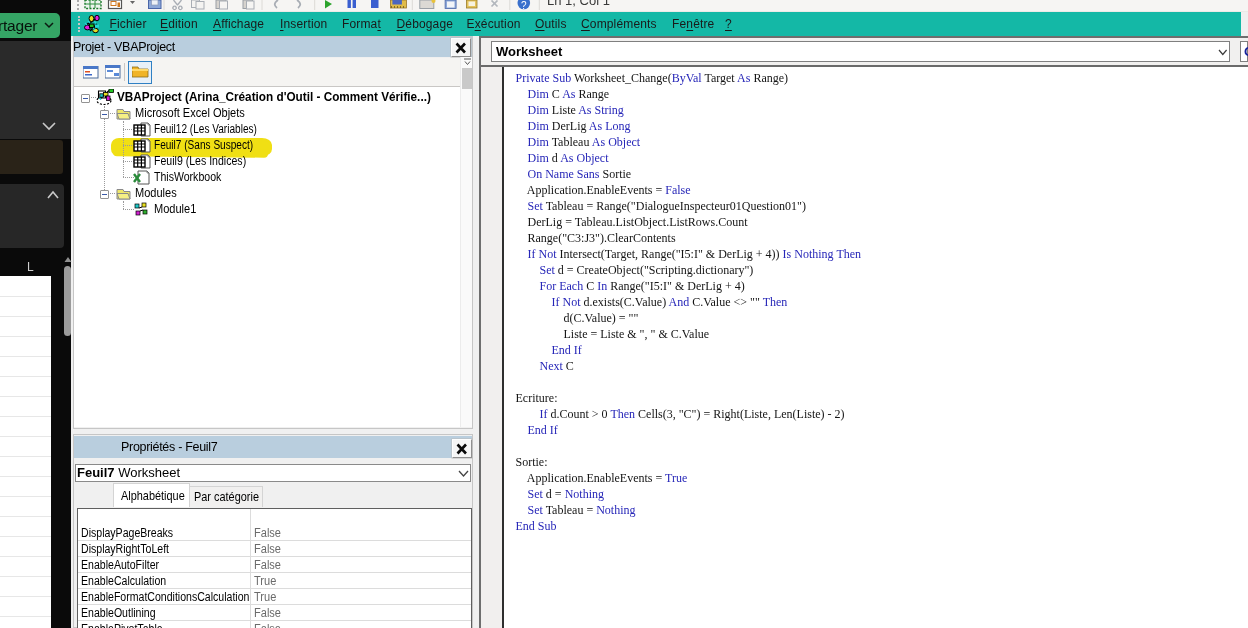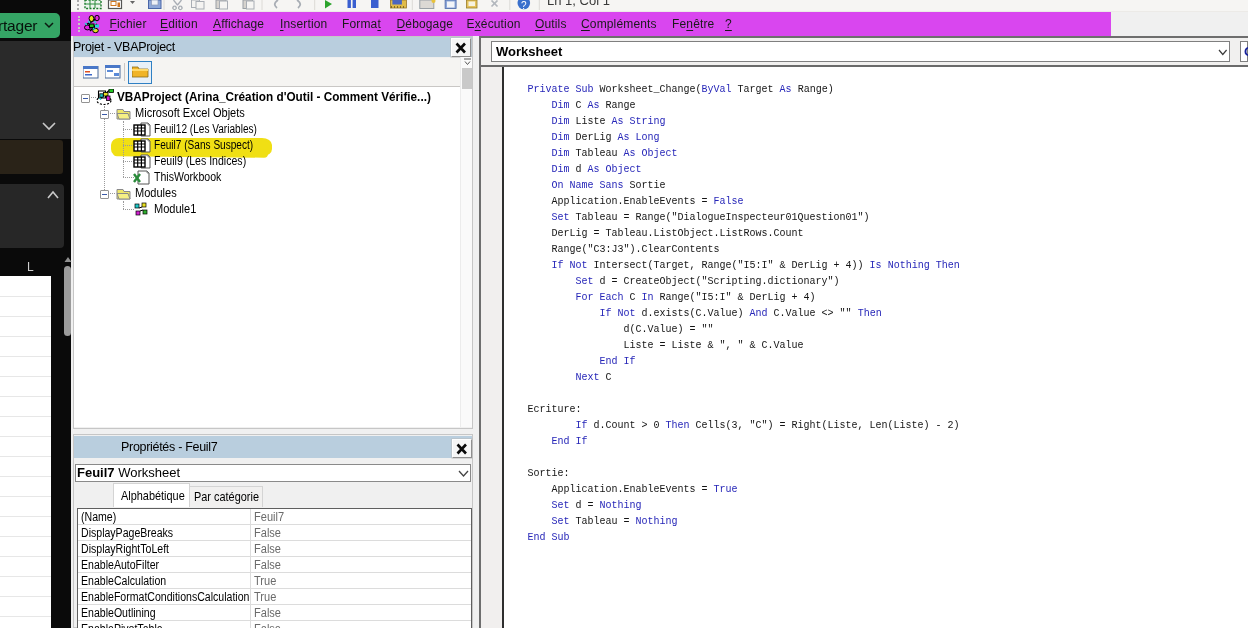--- a/index.html
+++ b/index.html
@@ -13,21 +13,21 @@
   #ribbon{left:0;top:41px;width:71px;height:98px;background:#2a2a2a;}
   #brown{left:0;top:140px;width:63px;height:34px;background:#2a2318;border-radius:0 3px 3px 0;}
   #panelblk{left:0;top:184px;width:64px;height:64px;background:#272727;border-radius:0 4px 4px 0;}
   #cells{left:0;top:276px;width:51px;height:352px;background:#fff;}
   .gl{position:absolute;left:0;width:51px;height:1px;background:#e7e7e7;}
   #coll{left:27px;top:260px;color:#cfcfcf;font-size:12px;}
   #xlthumb{left:63.5px;top:266px;width:7.5px;height:70px;background:#9b9b9b;border-radius:4px;}
   .chev{stroke:#c9c9c9;stroke-width:1.6;fill:none;}
   
   #tbar{left:71px;top:0;width:1177px;height:12px;background:#f6f5f3;overflow:hidden;border-bottom:1px solid #eceae7;box-sizing:border-box;}
-  #menubar{left:71px;top:12px;width:1040px;height:24px;background:#d946ef;}
+  #menubar{left:71px;top:12px;width:1170px;height:24px;background:#14b8a6;}
   .mi{position:absolute;top:5px;font-size:12px;color:#1a1a1a;letter-spacing:0.15px;white-space:pre;}
   .mi u{text-underline-offset:2px;}
   
   .ptitle{background:#b9cede;color:#000;font-size:12.5px;letter-spacing:-0.3px;}
   .xbtn{position:absolute;width:20px;height:19px;background:#f6f6f6;border:1.5px solid;border-color:#ffffff #8f8f8f #8f8f8f #ffffff;box-sizing:border-box;box-shadow:0 0 0 0.5px #b9b9b9;}
   .xbtn svg{position:absolute;left:3px;top:2.5px;}
   
   #prj{left:73px;top:36px;width:400px;height:393px;background:#f0f0f0;border:1px solid #c6c6c6;box-sizing:border-box;}
   #prjtitle{left:74px;top:37px;width:398px;height:20px;line-height:20px;text-align:right;}
   #prjtitle span{position:absolute;left:-1px;}
@@ -59,21 +59,21 @@
   #gridvline{left:250px;top:509px;width:1px;height:119px;background:#dcdcdc;}
   
   #codewin{left:479px;top:36px;width:769px;height:592px;background:#f1f0ef;border-top:2px solid #6e6e6e;border-left:2px solid #6e6e6e;box-sizing:border-box;}
   #combo1{left:491px;top:41px;width:739px;height:21px;background:#fff;border:1px solid #7f7f7f;box-sizing:border-box;font-size:13px;font-weight:bold;line-height:19px;}
   #combo1 span{position:absolute;}
   #combo2{left:1240px;top:41px;width:8px;height:21px;background:#fff;border:1px solid #7f7f7f;box-sizing:border-box;font-size:13px;font-weight:bold;line-height:19px;color:#16219c;}
   #codemargin{left:481px;top:66px;width:21px;height:563px;background:#f1efee;}
   #codedark{left:502px;top:66px;width:2px;height:563px;background:#2e2e2e;}
   #codearea{left:504px;top:66px;width:744px;height:563px;background:#fff;}
   #combobtm{left:481px;top:65px;width:767px;height:1.5px;background:#6a6a6a;}
-  #code{left:515.5px;top:69.5px;margin:12px;font-family:Liberation Mono, monospace;font-size:10px;line-height:16px;color:#141414;white-space:pre;}
+  #code{left:515.5px;top:69.5px;margin:0;font-family:Liberation Serif, serif;font-size:12px;line-height:16px;color:#141414;white-space:pre;}
   #code b{font-weight:normal;color:#2626b8;}
   
   .ti{position:absolute;top:0;height:11px;}
 </style></head>
 <body>
 
 <div id="xl" class="abs"></div>
 <div id="ribbon" class="abs"></div>
 <div id="sharebtn" class="abs">
     <span>rtager</span>
@@ -348,24 +348,20 @@
     <span style="position:absolute;left:1px"><b>Feuil7</b> Worksheet</span>
   <svg class="abs" style="left:382px;top:5px" width="11" height="8">
       <path d="M1 1 L5.5 6 L10 1" stroke="#444" stroke-width="1.3" fill="none"></path>
     </svg>
 </div>
 <div id="tabs" class="abs">
   <div class="tab" id="tab1"><span style="display:inline-block;transform:scaleX(0.84);transform-origin:0 0;white-space:pre">Alphabétique</span></div>
   <div class="tab" id="tab2"><span style="display:inline-block;transform:scaleX(0.84);transform-origin:0 0;white-space:pre">Par catégorie</span></div>
 </div>
 <div id="grid" class="abs">
-  <div class="prow" style="top:0">
-      <span class="nm">(Name)</span>
-      <span class="vl">Feuil7</span>
-    </div>
   <div class="prow" style="top:16px">
       <span class="nm">DisplayPageBreaks</span>
       <span class="vl">False</span>
     </div>
   <div class="prow" style="top:32px">
       <span class="nm">DisplayRightToLeft</span>
       <span class="vl">False</span>
     </div>
   <div class="prow" style="top:48px">
       <span class="nm">EnableAutoFilter</span>

